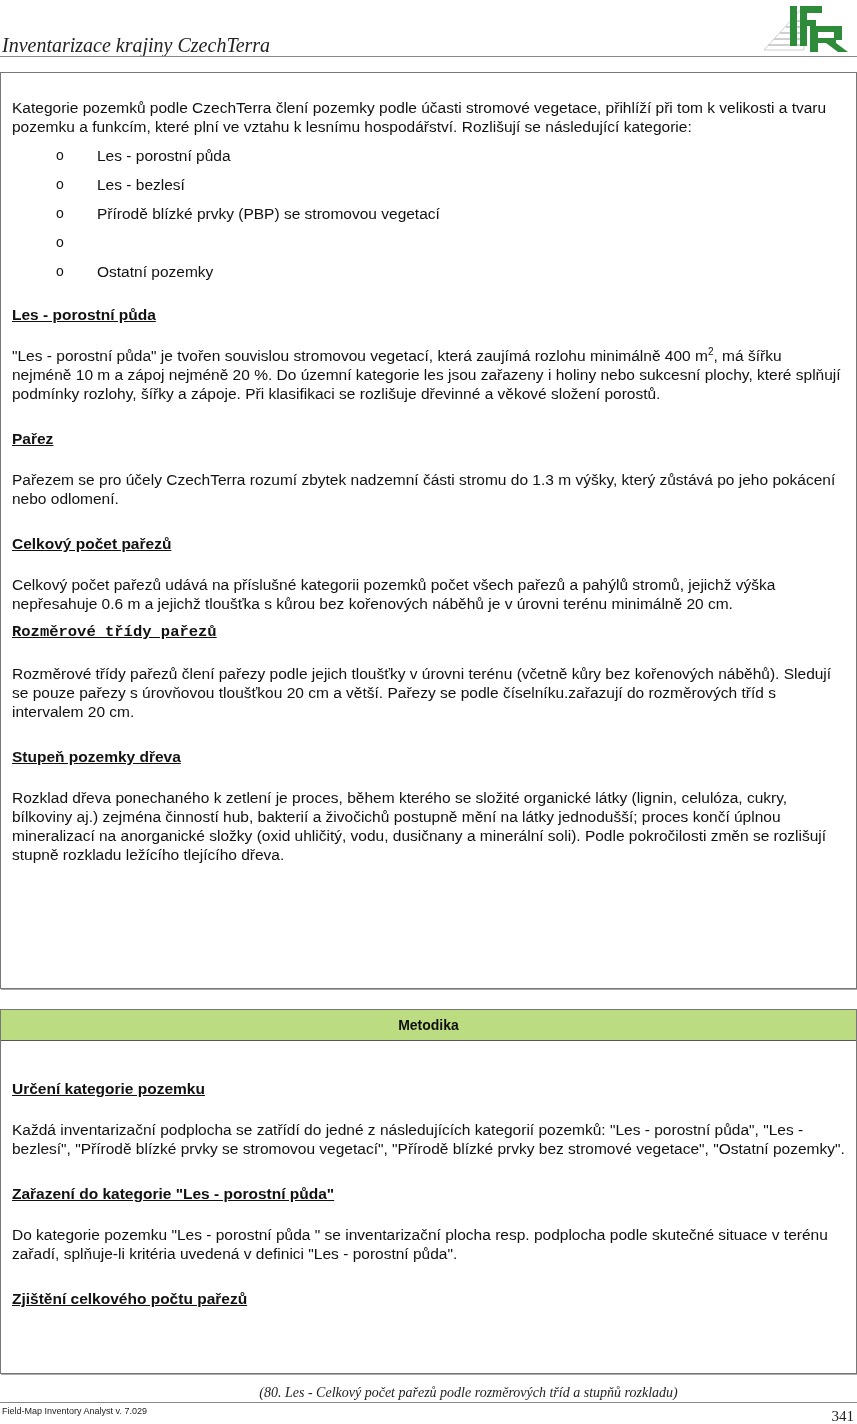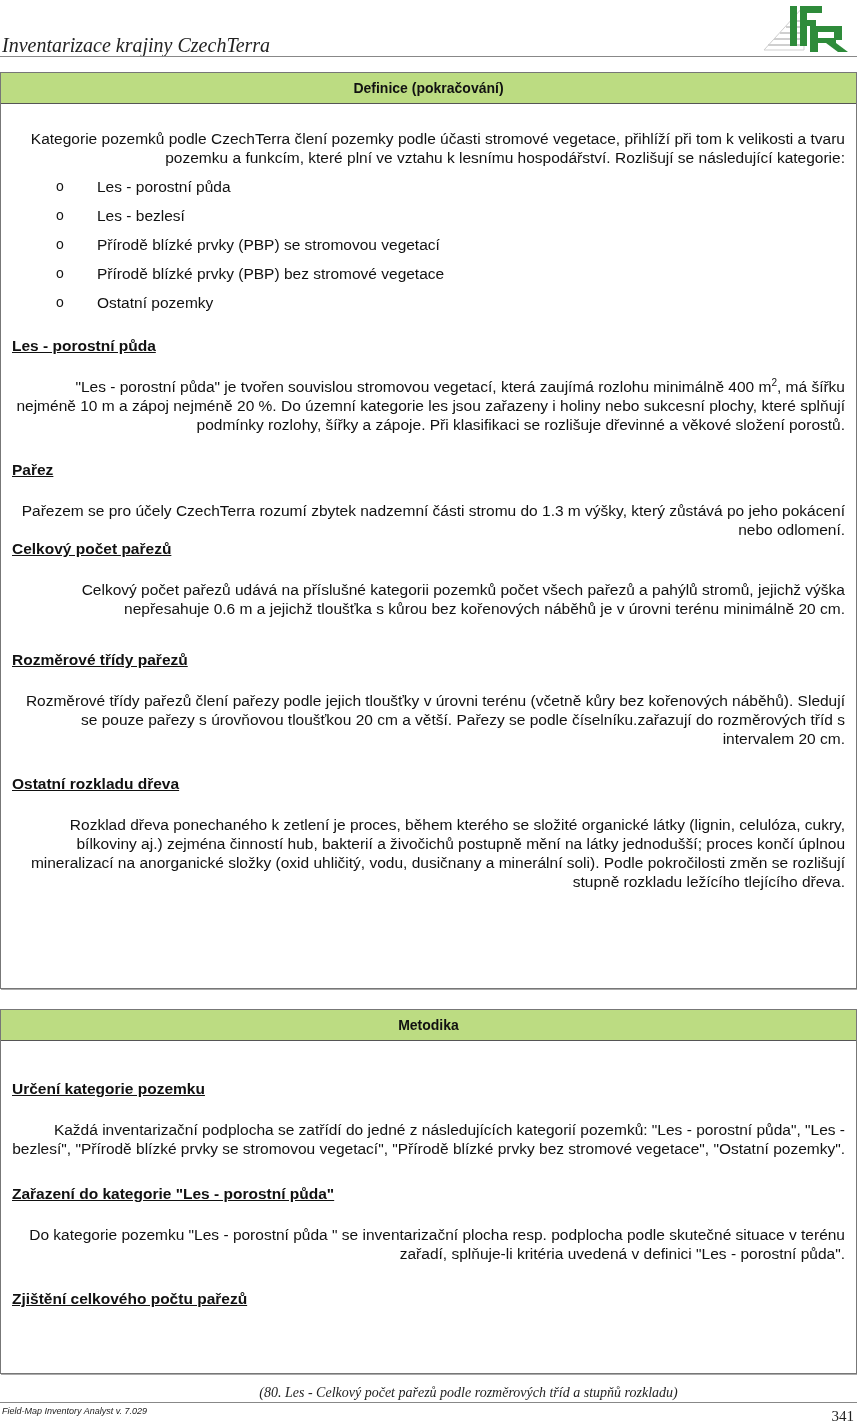--- a/index.html
+++ b/index.html
@@ -7,30 +7,30 @@
          font-family: "Liberation Sans", sans-serif; color: #111; }
   .hdr-title { position: absolute; left: 2px; top: 34px; font-family: "Liberation Serif", serif;
                font-style: italic; font-size: 20px; color: #222; }
   .hdr-line { position: absolute; left: 0; top: 56px; width: 857px; height: 1px; background: #888; }
   .logo { position: absolute; left: 760px; top: 2px; width: 94px; height: 52px; }
   .box { position: absolute; left: 0; width: 855px; border: 1px solid #777;
          box-shadow: 1px 1px 0 #aaa; background: #fff; }
   .box-head { background: #bcdc82; border-bottom: 1px solid #555; height: 30px; line-height: 30px;
               text-align: center; font-weight: bold; font-size: 14px; }
   .box-body { padding: 0 11px; font-size: 15.5px; line-height: 19px; }
-  .para { margin: 0; text-align: right; }
+  .para { margin: 0; }
   .sec-title { font-weight: bold; text-decoration: underline; margin: 0; }
   .list { list-style: none; margin: 0; padding: 0; }
   .list li { position: relative; height: 29px; line-height: 19px; }
   .list .bullet { position: absolute; left: 44px; top: 0; font-size: 14px; }
   .list .txt { position: absolute; left: 85px; top: 0; }
   .footer-caption { position: absolute; left: 0; width: 857px; top: 1385px; text-align: center;
                     font-family: "Liberation Serif", serif; font-style: italic; font-size: 14px; color: #222; padding-left: 40px; }
   .footer-line { position: absolute; left: 0; top: 1402px; width: 857px; height: 1px; background: #888; }
-  .footer-left { position: absolute; left: 2px; top: 1406px; font-style: italic; font-size: 9px; color: #222; }
+  .footer-left { position: absolute; left: 2px; top: 1406px; font-size: 9px; color: #222; }
   .footer-page { position: absolute; right: 3px; top: 1408px; font-family: "Liberation Serif", serif; font-size: 15px; color: #222; }
   sup { font-size: 10px; line-height: 0; }
 </style>
 </head>
 <body>
 
 <div class="hdr-title">Inventarizace krajiny CzechTerra</div>
 <svg class="logo" viewBox="0 0 94 52">
   <g fill="#cfcfcf">
     <rect x="8" y="42" width="36" height="2"></rect>
@@ -48,59 +48,57 @@
     <rect x="50" y="24" width="8" height="26"></rect>
     <rect x="50" y="24" width="30" height="6"></rect>
     <rect x="50" y="36" width="26" height="5"></rect>
     <rect x="74" y="24" width="8" height="14"></rect>
     <polygon points="66,41 76,41 88,50 78,50"></polygon>
   </g>
 </svg>
 <div class="hdr-line"></div>
 
 <div class="box" style="top:72px; height:915px;">
-  <div class="box-head">Definice (pokračování)</div>
   <div class="box-body">
     <p class="para" style="margin-top:25px;">Kategorie pozemků podle CzechTerra člení pozemky podle účasti stromové vegetace, přihlíží při tom k velikosti a tvaru pozemku a funkcím, které plní ve vztahu k lesnímu hospodářství. Rozlišují se následující kategorie:</p>
     <ul class="list" style="margin-top:10px;">
       <li>
           <span class="bullet">o</span>
           <span class="txt">Les - porostní půda</span>
         </li>
       <li>
           <span class="bullet">o</span>
           <span class="txt">Les - bezlesí</span>
         </li>
       <li>
           <span class="bullet">o</span>
           <span class="txt">Přírodě blízké prvky (PBP) se stromovou vegetací</span>
         </li>
       <li>
           <span class="bullet">o</span>
-          <span class="txt">Přírodě blízké prvky (PBP) bez stromové vegetace</span>
         </li>
       <li>
           <span class="bullet">o</span>
           <span class="txt">Ostatní pozemky</span>
         </li>
     </ul>
 
     <p class="sec-title" style="margin-top:14px;">Les - porostní půda</p>
     <p class="para" style="margin-top:22px;"><span>"Les - porostní půda" je tvořen souvislou stromovou vegetací, která zaujímá rozlohu minimálně 400 m</span><sup>2</sup><span>, má šířku nejméně 10 m a zápoj nejméně 20 %. Do územní kategorie les jsou zařazeny i holiny nebo sukcesní plochy, které splňují podmínky rozlohy, šířky a zápoje. Při klasifikaci se rozlišuje dřevinné a věkové složení porostů.</span></p>
 
     <p class="sec-title" style="margin-top:26px;">Pařez</p>
     <p class="para" style="margin-top:22px;">Pařezem se pro účely CzechTerra rozumí zbytek nadzemní části stromu do 1.3 m výšky, který zůstává po jeho pokácení nebo odlomení.</p>
 
-    <p class="sec-title" style="">Celkový počet pařezů </p>
+    <p class="sec-title" style="margin-top:26px;">Celkový počet pařezů </p>
     <p class="para" style="margin-top:22px;">Celkový počet pařezů udává na příslušné kategorii pozemků počet všech pařezů a pahýlů stromů, jejichž výška nepřesahuje 0.6 m a jejichž tloušťka s kůrou bez kořenových náběhů je v úrovni terénu minimálně 20 cm.</p>
 
-    <p class="sec-title" style="margin-top:32px;">Rozměrové třídy pařezů</p>
+    <p class="sec-title" style="margin-top:10px;font-family:Liberation Mono, monospace;">Rozměrové třídy pařezů</p>
     <p class="para" style="margin-top:22px;">Rozměrové třídy pařezů člení pařezy podle jejich tloušťky v úrovni terénu (včetně kůry bez kořenových náběhů). Sledují se pouze pařezy s úrovňovou tloušťkou 20 cm a větší. Pařezy se podle číselníku.zařazují do rozměrových tříd  s intervalem 20 cm.</p>
 
-    <p class="sec-title" style="margin-top:26px;">Ostatní rozkladu dřeva </p>
+    <p class="sec-title" style="margin-top:26px;">Stupeň pozemky dřeva </p>
     <p class="para" style="margin-top:22px;">Rozklad dřeva ponechaného k zetlení je proces, během kterého se složité organické látky (lignin, celulóza, cukry, bílkoviny aj.) zejména činností hub, bakterií a živočichů postupně mění na látky jednodušší; proces končí úplnou mineralizací na anorganické složky (oxid uhličitý, vodu, dusičnany a minerální soli). Podle pokročilosti změn se rozlišují stupně rozkladu ležícího tlejícího dřeva.</p>
   </div>
 </div>
 
 <div class="box" style="top:1009px; height:363px;">
   <div class="box-head">Metodika</div>
   <div class="box-body">
     <p class="sec-title" style="margin-top:38px;">Určení kategorie pozemku</p>
     <p class="para" style="margin-top:22px;">Každá inventarizační podplocha se zatřídí do jedné z následujících kategorií pozemků: "Les - porostní půda", "Les - bezlesí", "Přírodě blízké prvky se stromovou vegetací", "Přírodě blízké prvky bez stromové vegetace", "Ostatní pozemky".</p>
 

